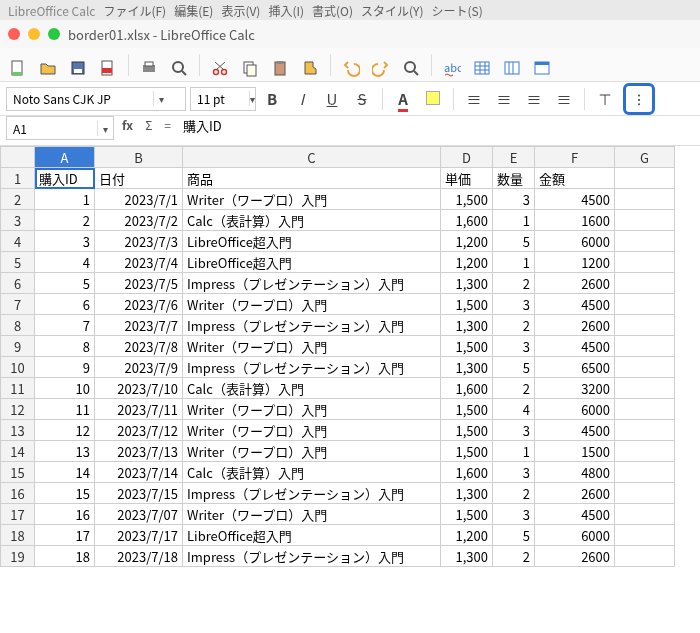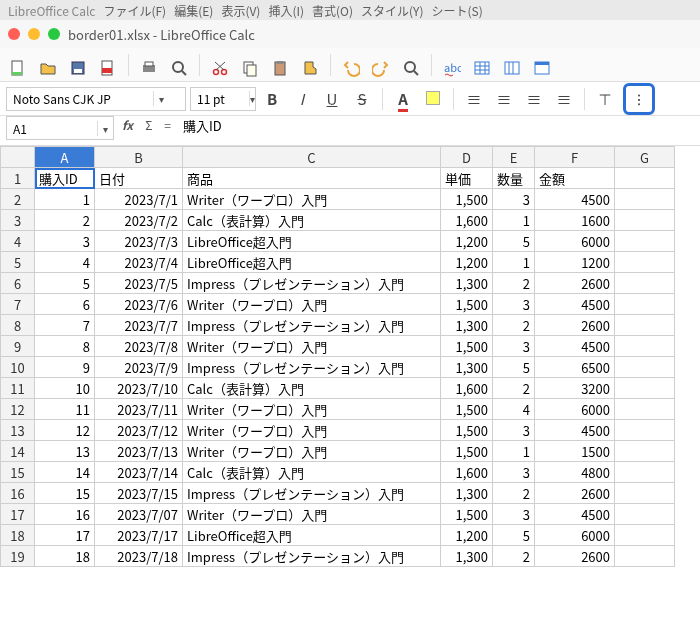--- a/index.html
+++ b/index.html
@@ -229,21 +229,21 @@
         </div>
       </span>
     </div>
 </div>
 
 <div class="refbar">
   <div class="combo">
     <input value="A1" style="">
     <span class="dd">▾</span>
   </div>
-  <span class="fx" style="font-style:italic;font-weight:bold">fx</span>
+  <span class="fx" style="font-weight:bold">fx</span>
   <span class="fx">Σ</span>
   <span class="fx">=</span>
   <input class="formula" value="購入ID" style="">
 </div>
 
 <div class="gridwrap">
   <table class="grid" id="grid">
       <tbody>
         <tr>
           <th class="rowhdr"></th>

